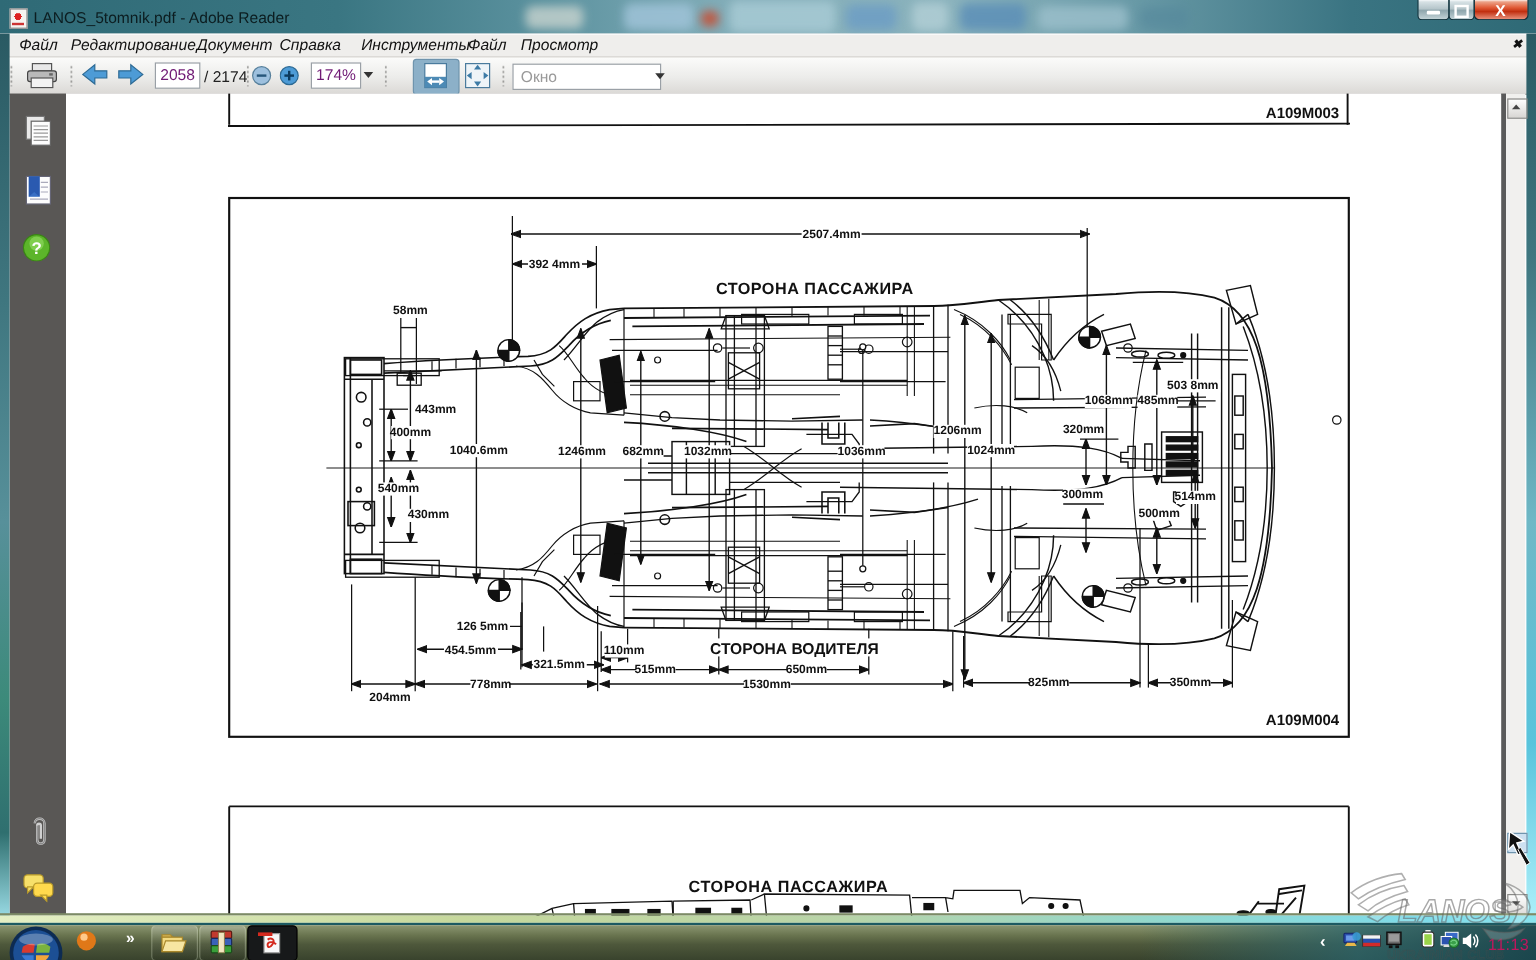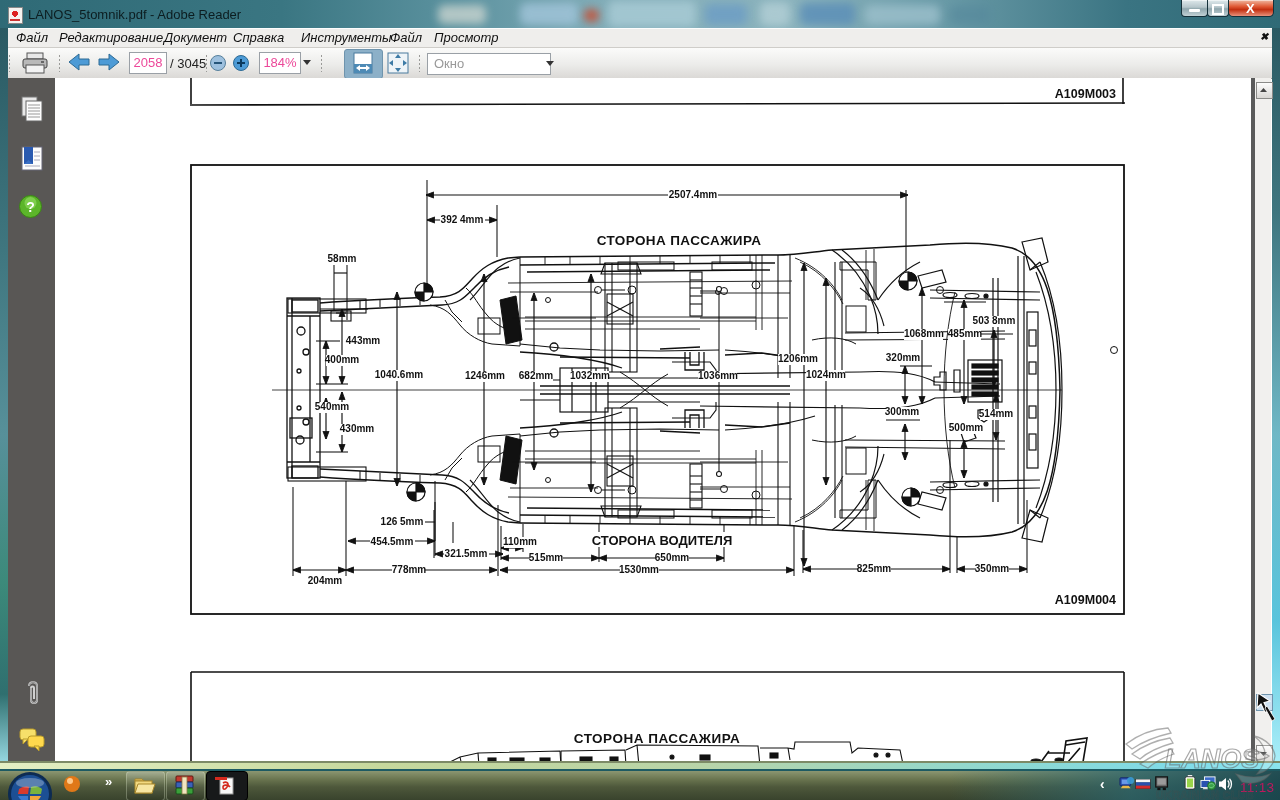--- a/index.html
+++ b/index.html
@@ -22,21 +22,21 @@
 #btnmax i{position:absolute;left:4px;top:4px;width:8px;height:7px;border:2px solid #fff;background:transparent;}
 #btnclose b{position:absolute;left:17px;top:1px;color:#fff;font-size:13px;font-weight:bold;font-family:"Liberation Sans",sans-serif;}
 
 #menubar{left:0;top:28px;width:1280px;height:19px;background:#efeeec;border-bottom:1px solid #cfcdc9;box-shadow:inset 0 1px 0 #fdfdfd;color:#111;font-size:13px;}
 #menubar span{position:absolute;top:2px;font-style:italic;}
 
 #toolbar{left:0;top:48px;width:1280px;height:30px;
  background:linear-gradient(180deg,#fbfbfa 0%,#ececea 55%,#dbd9d6 100%);border-bottom:1px solid #9d9b98;}
 .tsep{position:absolute;top:6px;width:3px;height:18px;
  background-image:radial-gradient(circle,#9a9a98 0.8px,transparent 1px);background-size:3px 4px;}
-.tbox{position:absolute;background:#fff;border:1px solid #9aa0a6;font-size:13px;color:#ec4899;}
+.tbox{position:absolute;background:#fff;border:1px solid #9aa0a6;font-size:13px;color:#701a75;}
 .caret{position:absolute;width:0;height:0;border-left:4px solid transparent;border-right:4px solid transparent;border-top:5px solid #333;}
 
 #sidebar{left:8px;top:78px;width:47px;height:684px;background:#595755;}
 #lborder{left:0;top:28px;width:8px;height:740px;
  background:linear-gradient(180deg,#2a5a63,#3f767f 30%,#57909a 55%,#3c8a7a 75%,#2f6f6f 90%,#9fe0ea 100%);}
 #rborder{left:1272px;top:28px;width:8px;height:740px;
  background:linear-gradient(180deg,#2a5a63,#3f767f 25%,#6fb8c6 55%,#59c4dc 80%,#aef0fa 100%);}
 
 #doc{left:55px;top:78px;width:1196px;height:684px;background:#ffffff;}
 #pageedge{left:1251px;top:78px;width:4px;height:684px;background:#5a5a5a;}
@@ -101,32 +101,32 @@
       <rect x="19" y="9" width="3" height="2" fill="#666"></rect>
     </svg>
     <div class="tsep" style="left:58px"></div>
     <svg style="position:absolute;left:68px;top:4px" width="22" height="20" viewBox="0 0 22 20">
       <path d="M21,7 L11,7 L11,2 L1,10 L11,18 L11,13 L21,13 Z" fill="#4d9bd6" stroke="#2d6a94"></path>
     </svg>
     <svg style="position:absolute;left:98px;top:4px" width="22" height="20" viewBox="0 0 22 20">
       <path d="M1,7 L11,7 L11,2 L21,10 L11,18 L11,13 L1,13 Z" fill="#4d9bd6" stroke="#2d6a94"></path>
     </svg>
     <div class="tbox" style="left:129px;top:4px;width:36px;height:20px;text-align:center;line-height:20px">2058</div>
-    <div style="position:absolute;left:170px;top:8px;font-size:13px;color:#222">/ 3045</div>
+    <div style="position:absolute;left:170px;top:8px;font-size:13px;color:#222">/ 2174</div>
     <div class="tsep" style="left:205px"></div>
     <svg style="position:absolute;left:210px;top:7px" width="17" height="17">
         <circle cx="8" cy="8" r="7.5" fill="#9dc0de" stroke="#57809c"></circle>
         <rect x="4" y="7" width="8" height="2" fill="#26567a"></rect>
       </svg>
     <svg style="position:absolute;left:233px;top:7px" width="17" height="17">
         <circle cx="8" cy="8" r="7.5" fill="#4d9bd6" stroke="#2d6a94"></circle>
         <rect x="4" y="7" width="8" height="2" fill="#0b3a5e"></rect>
         <rect x="7" y="4" width="2" height="8" fill="#0b3a5e"></rect>
       </svg>
-    <div class="tbox" style="left:259px;top:4px;width:40px;height:20px;text-align:center;line-height:20px">184%</div>
+    <div class="tbox" style="left:259px;top:4px;width:40px;height:20px;text-align:center;line-height:20px">174%</div>
     <div class="caret" style="left:303px;top:12px"></div>
     <div class="tsep" style="left:320px"></div>
     <div style="position:absolute;left:344px;top:1px;width:37px;height:28px;background:#8cb0c8;border-radius:3px;border:1px solid #6f94ad"></div>
     <svg style="position:absolute;left:352px;top:4px" width="22" height="22" viewBox="0 0 22 22">
       <rect x="2" y="1" width="18" height="20" fill="#fff" stroke="#4a7b9d"></rect>
       <rect x="2" y="12" width="18" height="9" fill="#4d8ab5"></rect>
       <path d="M4,16 L8,13 L8,19 Z" fill="#fff"></path>
         <path d="M18,16 L14,13 L14,19 Z" fill="#fff"></path>
       <rect x="8" y="15" width="6" height="2" fill="#fff"></rect>
     </svg>

